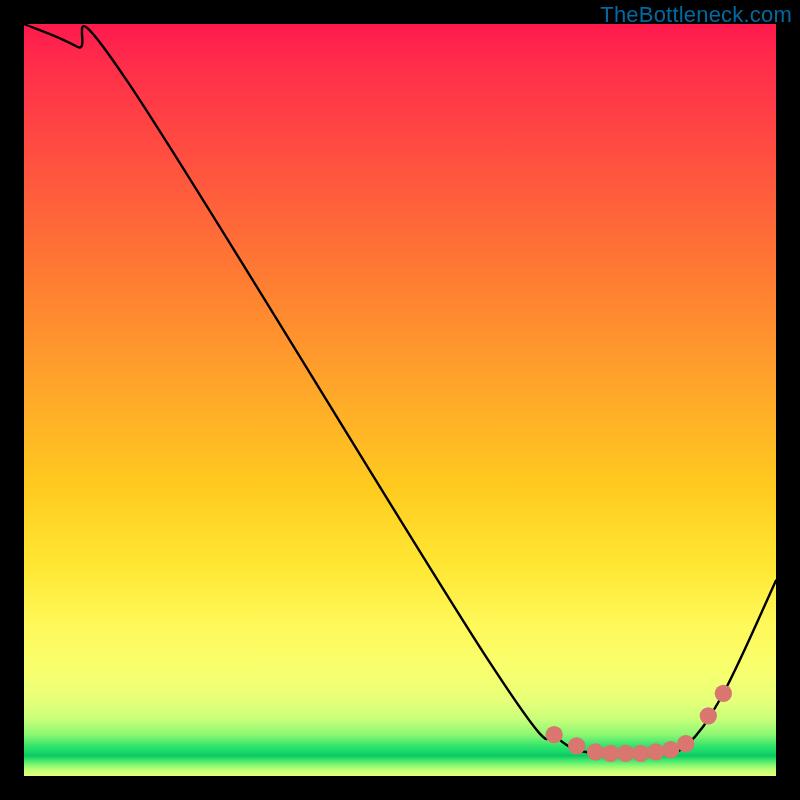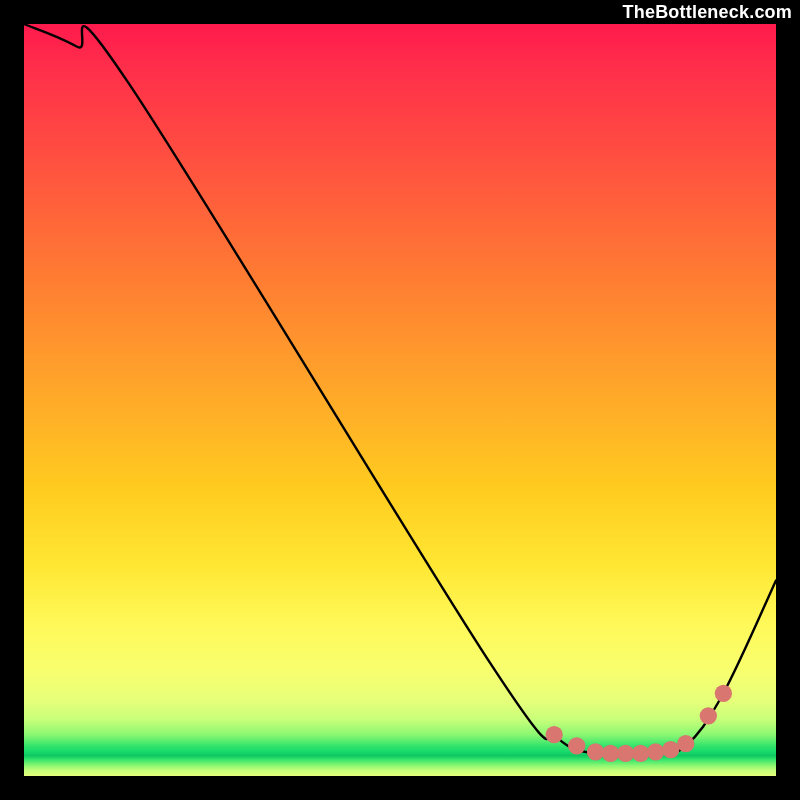--- a/index.html
+++ b/index.html
@@ -14,23 +14,23 @@
   .frame {
     position: relative;
     width: 800px;
     height: 800px;
     background: #000;
   }
   .watermark {
     position: absolute;
     top: 2px;
     right: 8px;
-    color: #ffffff;
-    font-size: 18px;
-    font-weight: 700;
+    color: #0369a1;
+    font-size: 22px;
+    font-weight: 400;
     letter-spacing: 0.2px;
     user-select: none;
   }
   
   .plot {
     position: absolute;
     left: 24px;
     top: 24px;
     width: 752px;
     height: 752px;

